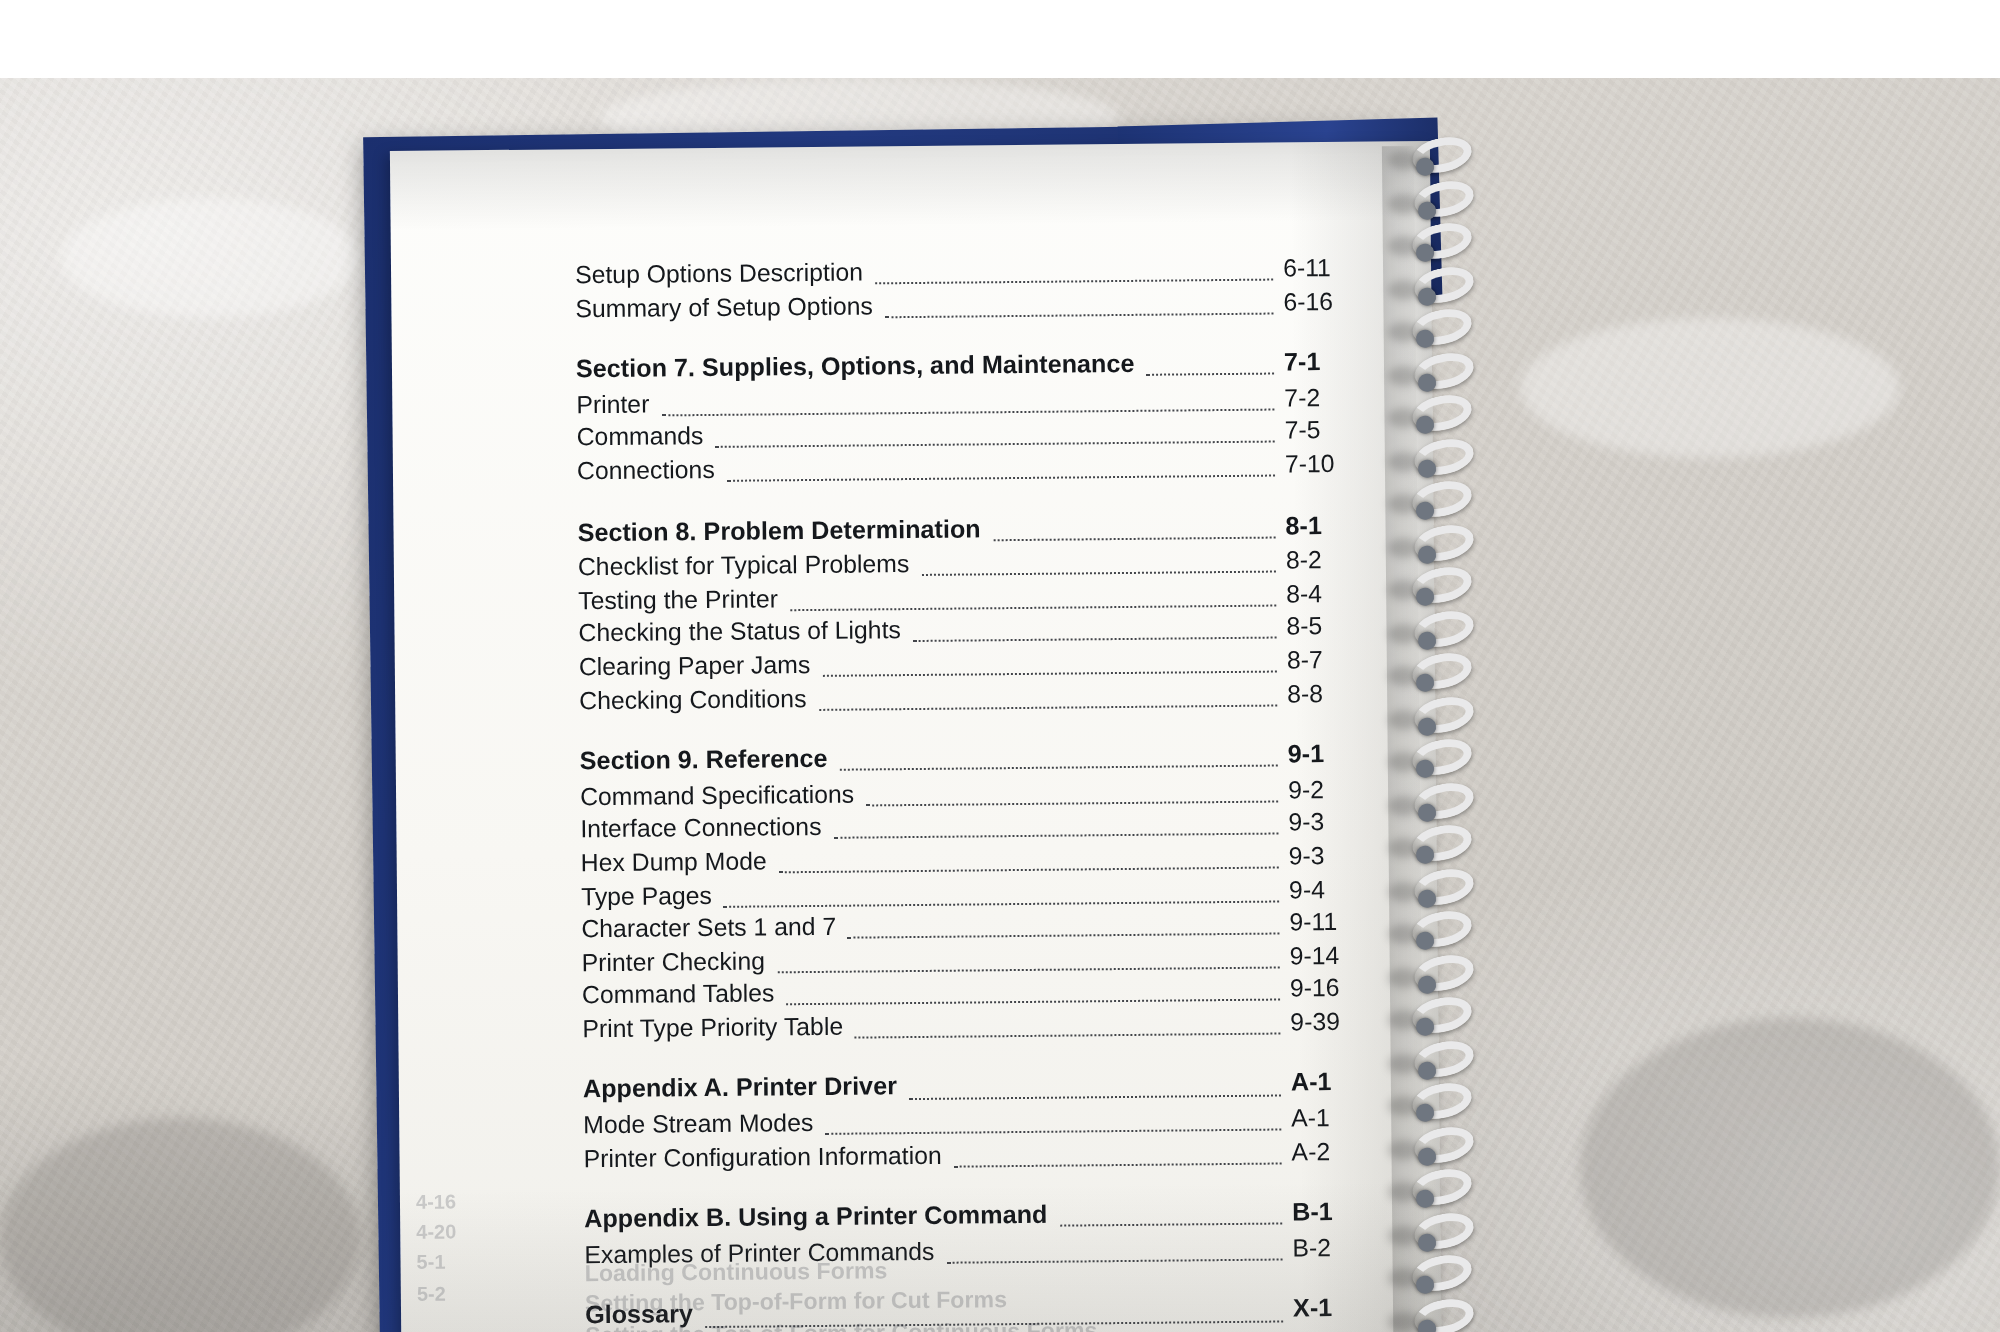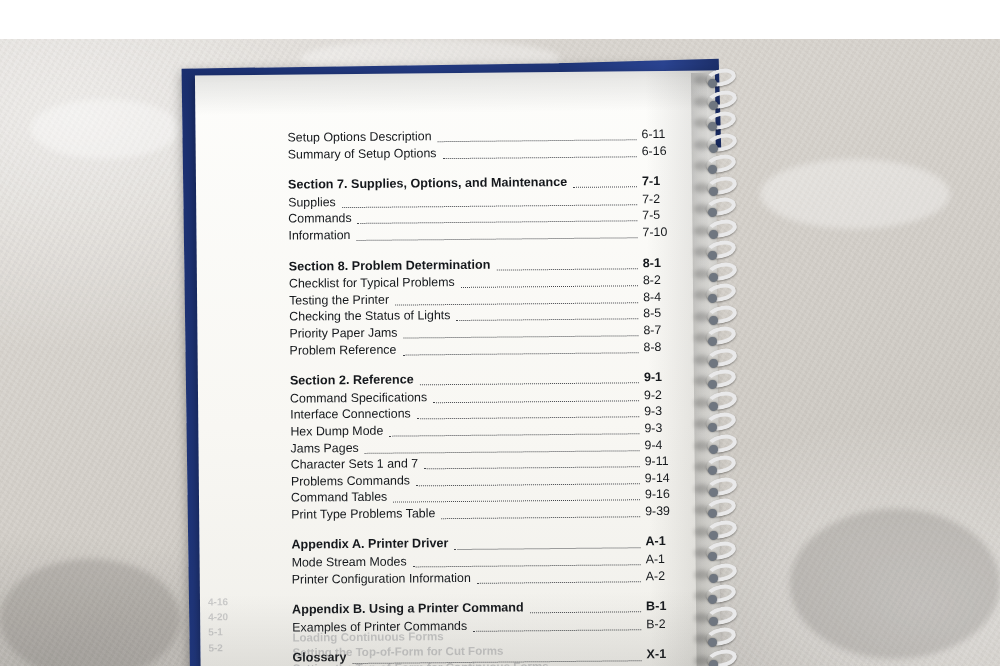--- a/index.html
+++ b/index.html
@@ -218,31 +218,31 @@
         </div>
       </div>
 
       <div class="grp">
         <div class="row head">
           <span class="lbl">Section 7.  Supplies, Options, and Maintenance</span>
           <span class="dots"></span>
           <span class="pg">7-1</span>
         </div>
         <div class="row">
-          <span class="lbl">Supplies</span>
+          <span class="lbl">Printer</span>
           <span class="dots"></span>
           <span class="pg">7-2</span>
         </div>
         <div class="row">
           <span class="lbl">Commands</span>
           <span class="dots"></span>
           <span class="pg">7-5</span>
         </div>
         <div class="row">
-          <span class="lbl">Information</span>
+          <span class="lbl">Connections</span>
           <span class="dots"></span>
           <span class="pg">7-10</span>
         </div>
       </div>
 
       <div class="grp">
         <div class="row head">
           <span class="lbl">Section 8.  Problem Determination</span>
           <span class="dots"></span>
           <span class="pg">8-1</span>
@@ -256,74 +256,74 @@
           <span class="lbl">Testing the Printer</span>
           <span class="dots"></span>
           <span class="pg">8-4</span>
         </div>
         <div class="row">
           <span class="lbl">Checking the Status of Lights</span>
           <span class="dots"></span>
           <span class="pg">8-5</span>
         </div>
         <div class="row">
-          <span class="lbl">Priority Paper Jams</span>
+          <span class="lbl">Clearing Paper Jams</span>
           <span class="dots"></span>
           <span class="pg">8-7</span>
         </div>
         <div class="row">
-          <span class="lbl">Problem Reference</span>
+          <span class="lbl">Checking Conditions</span>
           <span class="dots"></span>
           <span class="pg">8-8</span>
         </div>
       </div>
 
       <div class="grp">
         <div class="row head">
-          <span class="lbl">Section 2.  Reference</span>
+          <span class="lbl">Section 9.  Reference</span>
           <span class="dots"></span>
           <span class="pg">9-1</span>
         </div>
         <div class="row">
           <span class="lbl">Command Specifications</span>
           <span class="dots"></span>
           <span class="pg">9-2</span>
         </div>
         <div class="row">
           <span class="lbl">Interface Connections</span>
           <span class="dots"></span>
           <span class="pg">9-3</span>
         </div>
         <div class="row">
           <span class="lbl">Hex Dump Mode</span>
           <span class="dots"></span>
           <span class="pg">9-3</span>
         </div>
         <div class="row">
-          <span class="lbl">Jams Pages</span>
+          <span class="lbl">Type Pages</span>
           <span class="dots"></span>
           <span class="pg">9-4</span>
         </div>
         <div class="row">
           <span class="lbl">Character Sets 1 and 7</span>
           <span class="dots"></span>
           <span class="pg">9-11</span>
         </div>
         <div class="row">
-          <span class="lbl">Problems Commands</span>
+          <span class="lbl">Printer Checking</span>
           <span class="dots"></span>
           <span class="pg">9-14</span>
         </div>
         <div class="row">
           <span class="lbl">Command Tables</span>
           <span class="dots"></span>
           <span class="pg">9-16</span>
         </div>
         <div class="row">
-          <span class="lbl">Print Type Problems Table</span>
+          <span class="lbl">Print Type Priority Table</span>
           <span class="dots"></span>
           <span class="pg">9-39</span>
         </div>
       </div>
 
       <div class="grp">
         <div class="row head">
           <span class="lbl">Appendix A.  Printer Driver</span>
           <span class="dots"></span>
           <span class="pg">A-1</span>

